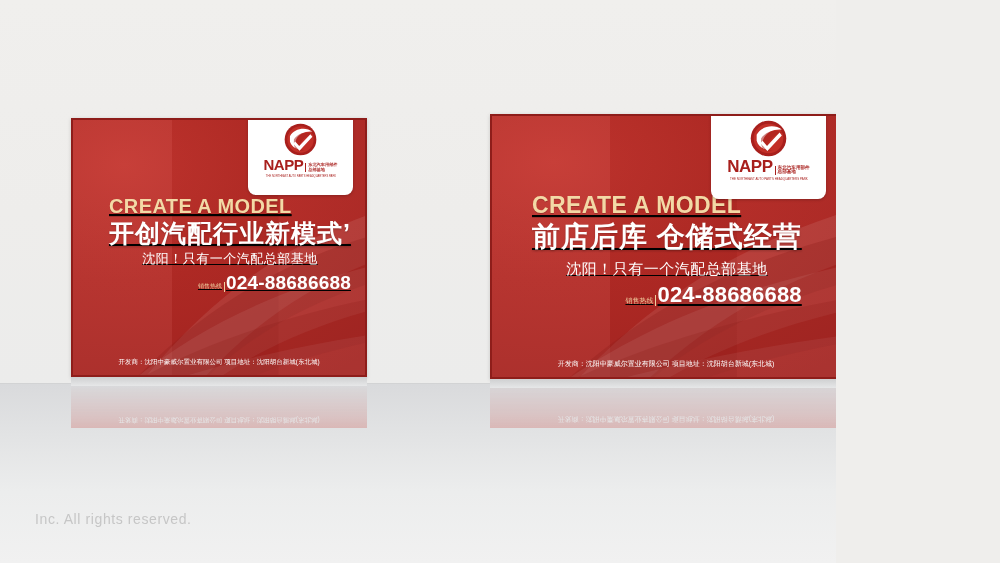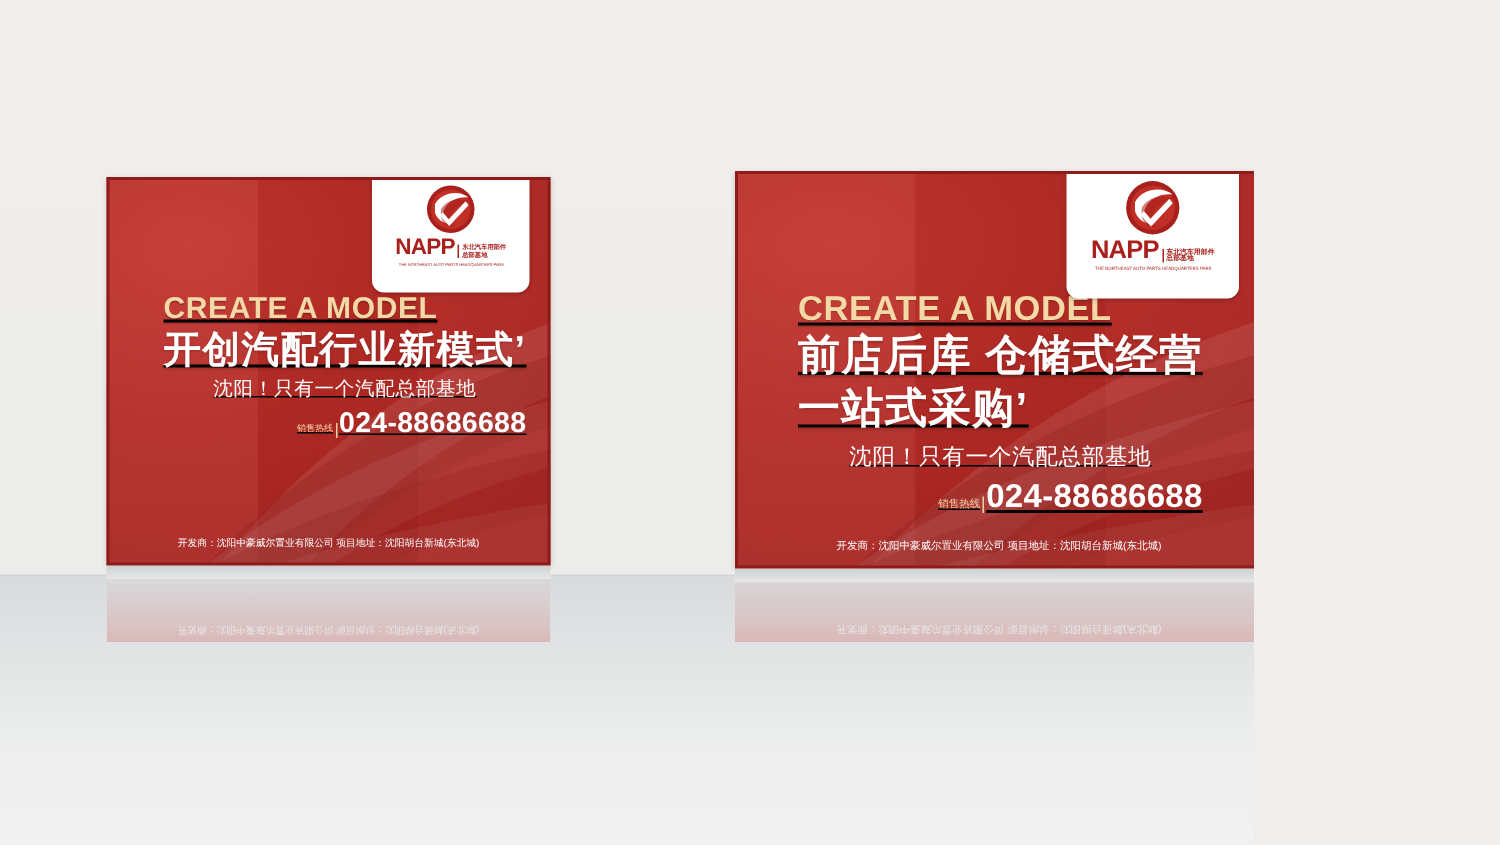--- a/index.html
+++ b/index.html
@@ -278,21 +278,20 @@
           <span class="logo-cn1">东北汽车用部件</span>
           <span class="logo-cn2">总部基地</span>
         </span>
       </div>
       <div class="logo-en">THE NORTHEAST AUTO PARTS HEADQUARTERS PARK</div>
     </div>
 
     <div class="copy">
       <div class="eyebrow">CREATE A MODEL</div>
       <div class="headline">前店后库 仓储式经营</div>
-      <div class="headline">一站式采购’</div>
       <div class="subline">沈阳！只有一个汽配总部基地</div>
       <div class="phone-row">
         <span class="phone-label">销售热线</span>
         <span class="phone-num">024-88686688</span>
       </div>
     </div>
 
     <div class="board-footer">开发商：沈阳中豪威尔置业有限公司  项目地址：沈阳胡台新城(东北城)</div>
   </div>
 
@@ -336,15 +335,16 @@
         <path d="M55 96 L63 118 L70 140 C71 144 74 145 77 144 C80 143 81 140 80 137 L74 112 L68 96 Z"></path>
 
         <path d="M6 139 C2 140 0 143 2 145 L22 145 L24 140 L14 135 Z"></path>
         <path d="M70 138 C67 140 67 144 70 145 L92 145 L92 140 L80 134 Z"></path>
       </g>
       <path d="M58 45 L62 58 L58 82 L55 60 Z" fill="#2b3b63" opacity=".85"></path>
     </svg>
   </div>
 
   <div class="copyright">
+    <div class="line">Inc. All rights reserved.</div>
   </div>
 
 </div>
 
 </body></html>

